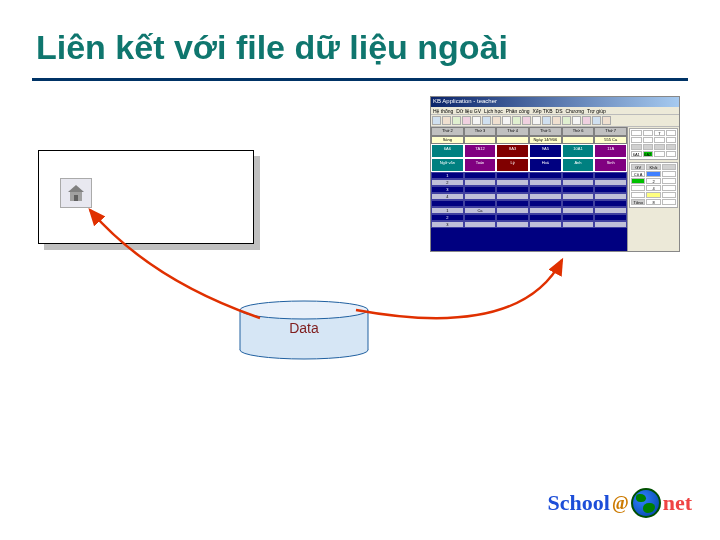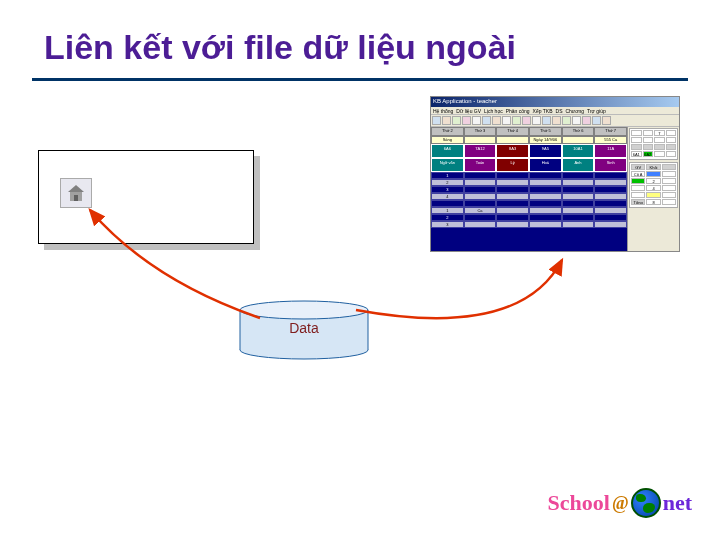--- a/index.html
+++ b/index.html
@@ -7,24 +7,24 @@
     width: 720px;
     height: 540px;
     background: #fff;
     font-family: Arial, sans-serif;
     position: relative;
     overflow: hidden;
   }
   .title {
     position: absolute;
     top: 28px;
-    left: 44px;
+    left: 36px;
     font-size: 34px;
     font-weight: bold;
-    color: #4c1d95;
+    color: #0f766e;
   }
   .title-underline {
     position: absolute;
     top: 78px;
     left: 32px;
     width: 656px;
     height: 3px;
     background: #003366;
   }
   .panel-shadow {
@@ -236,22 +236,22 @@
     position: absolute;
     bottom: 22px;
     right: 28px;
     display: flex;
     align-items: center;
     gap: 2px;
     font-family: "Comic Sans MS", cursive;
     font-size: 22px;
     font-weight: bold;
   }
-  .logo .s { color: #ec4899; }
-  .logo .n { color: #6d28d9; }
+  .logo .s { color: #1d4ed8; }
+  .logo .n { color: #ef4444; }
   .logo .at { color: #cc7a00; font-size: 18px; }
   .globe {
     width: 30px;
     height: 30px;
     border-radius: 50%;
     background: radial-gradient(circle at 35% 35%, #3080ff, #0040a0);
     border: 2px solid #005000;
     position: relative;
     overflow: hidden;
   }

